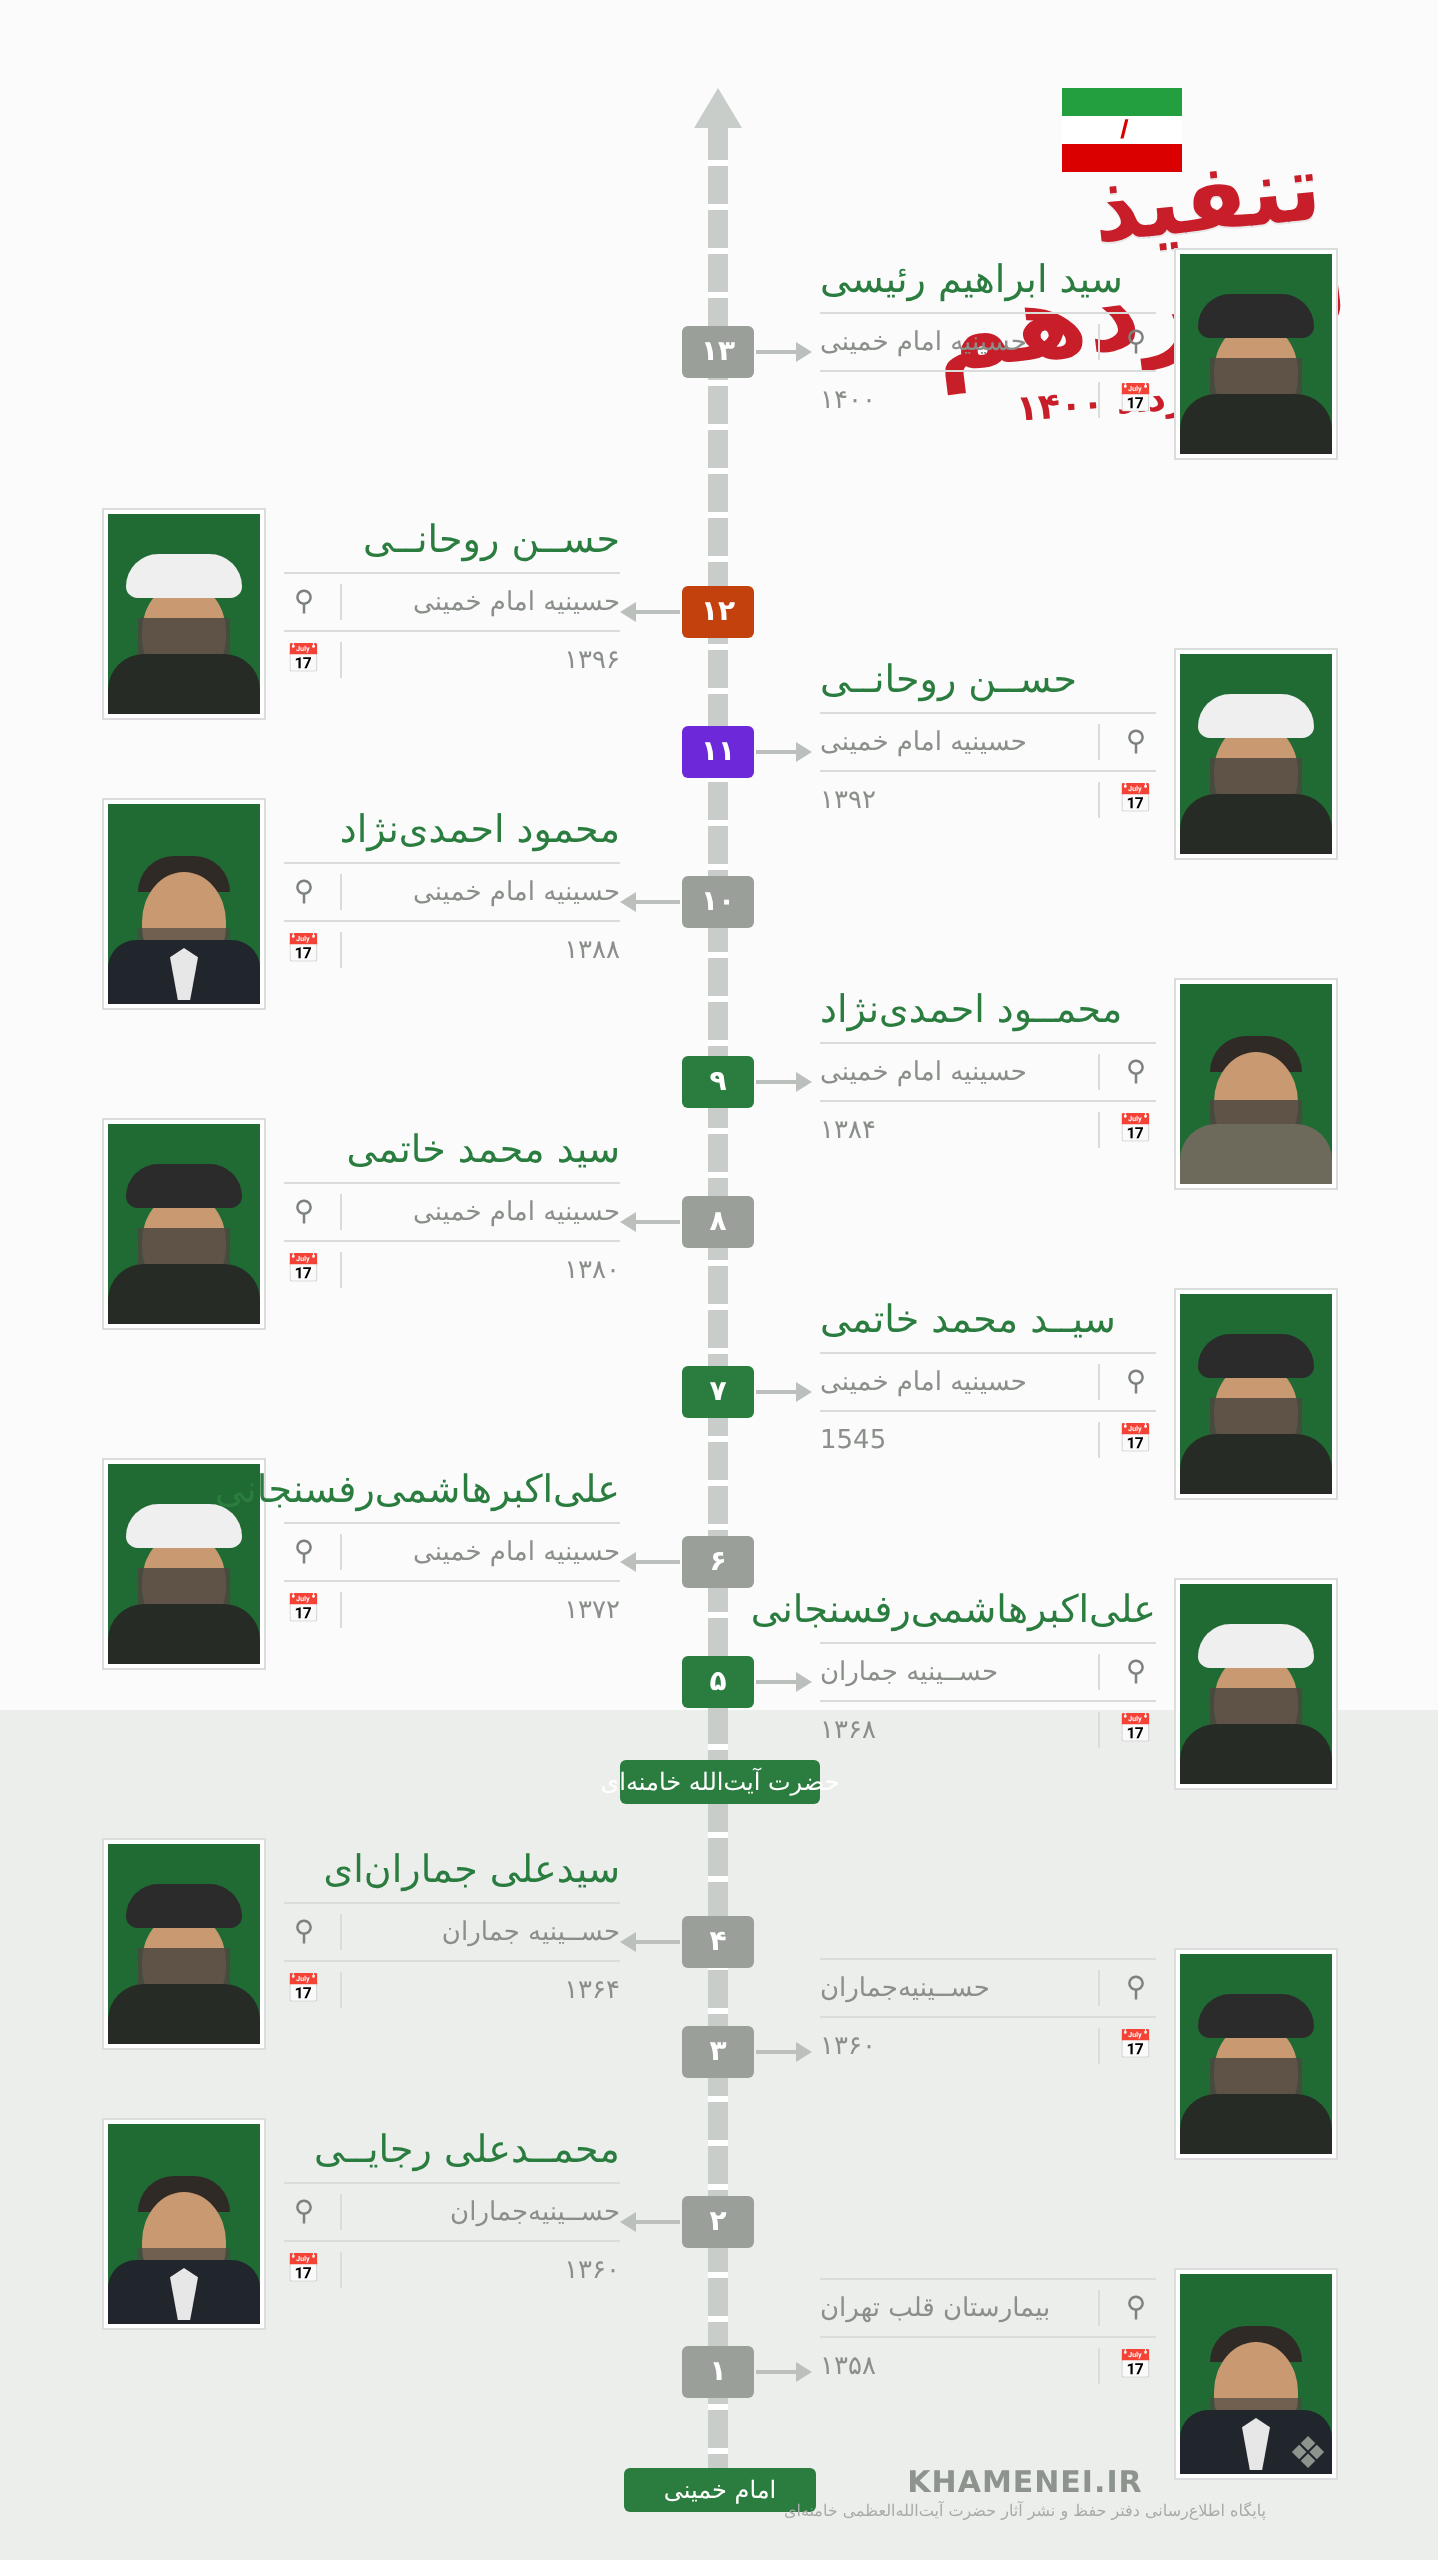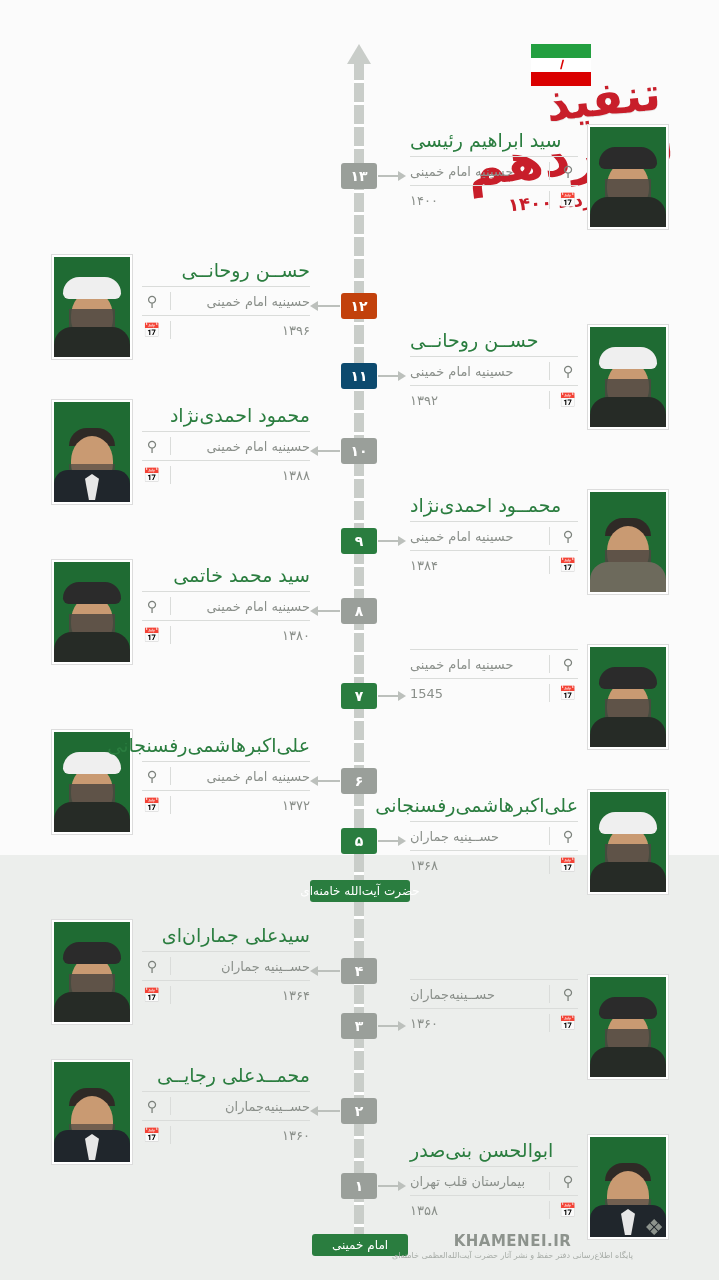--- a/index.html
+++ b/index.html
@@ -389,21 +389,21 @@
     <div class="connector" style="top: 1185px; left: 378px; width: 22px;"></div>
     <div class="conn-arrow to-right" style="top: 1181px; left: 398px;"></div>
   </div>
 <div id="nodes">
     <div class="node" style="top: 163px; background: rgb(154, 159, 154);">
       <span>۱۳</span>
     </div>
     <div class="node" style="top: 293px; background: #c2410c;">
       <span>۱۲</span>
     </div>
-    <div class="node" style="top: 363px; background: #0c4a6e;">
+    <div class="node" style="top: 363px; background: #6d28d9;">
       <span>۱۱</span>
     </div>
     <div class="node" style="top: 438px; background: rgb(154, 159, 154);">
       <span>۱۰</span>
     </div>
     <div class="node" style="top: 528px; background: rgb(42, 125, 63);">
       <span>۹</span>
     </div>
     <div class="node" style="top: 598px; background: rgb(154, 159, 154);">
       <span>۸</span>
@@ -572,20 +572,21 @@
     <div class="card right" style="top: 645px; left: 410px;">
       <div class="photo">
         <div class="face">
           <div class="head"></div>
           <div class="beard"></div>
           <div class="turban black"></div>
           <div class="body"></div>
         </div>
       </div>
       <div class="info">
+        <div class="pname">سیــد محمد خاتمی</div>
         <div class="row">
           <span class="ico">⚲</span>
           <span class="sep"></span>
           <span class="txt">حسینیه امام خمینی</span>
         </div>
         <div class="row">
           <span class="ico">📅</span>
           <span class="sep"></span>
           <span class="txt">1545</span>
         </div>
@@ -708,21 +709,20 @@
     <div class="card right" style="top: 1135px; left: 410px;">
       <div class="photo">
         <div class="face">
           <div class="hair"></div>
           <div class="head"></div>
           <div class="beard" style="height:20px;top:62%;opacity:.7"></div>
           <div class="suit"></div>
         </div>
       </div>
       <div class="info">
-        <div class="pname">ابوالحسن بنی‌صدر</div>
         <div class="row">
           <span class="ico">⚲</span>
           <span class="sep"></span>
           <span class="txt">بیمارستان قلب تهران</span>
         </div>
         <div class="row">
           <span class="ico">📅</span>
           <span class="sep"></span>
           <span class="txt">۱۳۵۸</span>
         </div>

